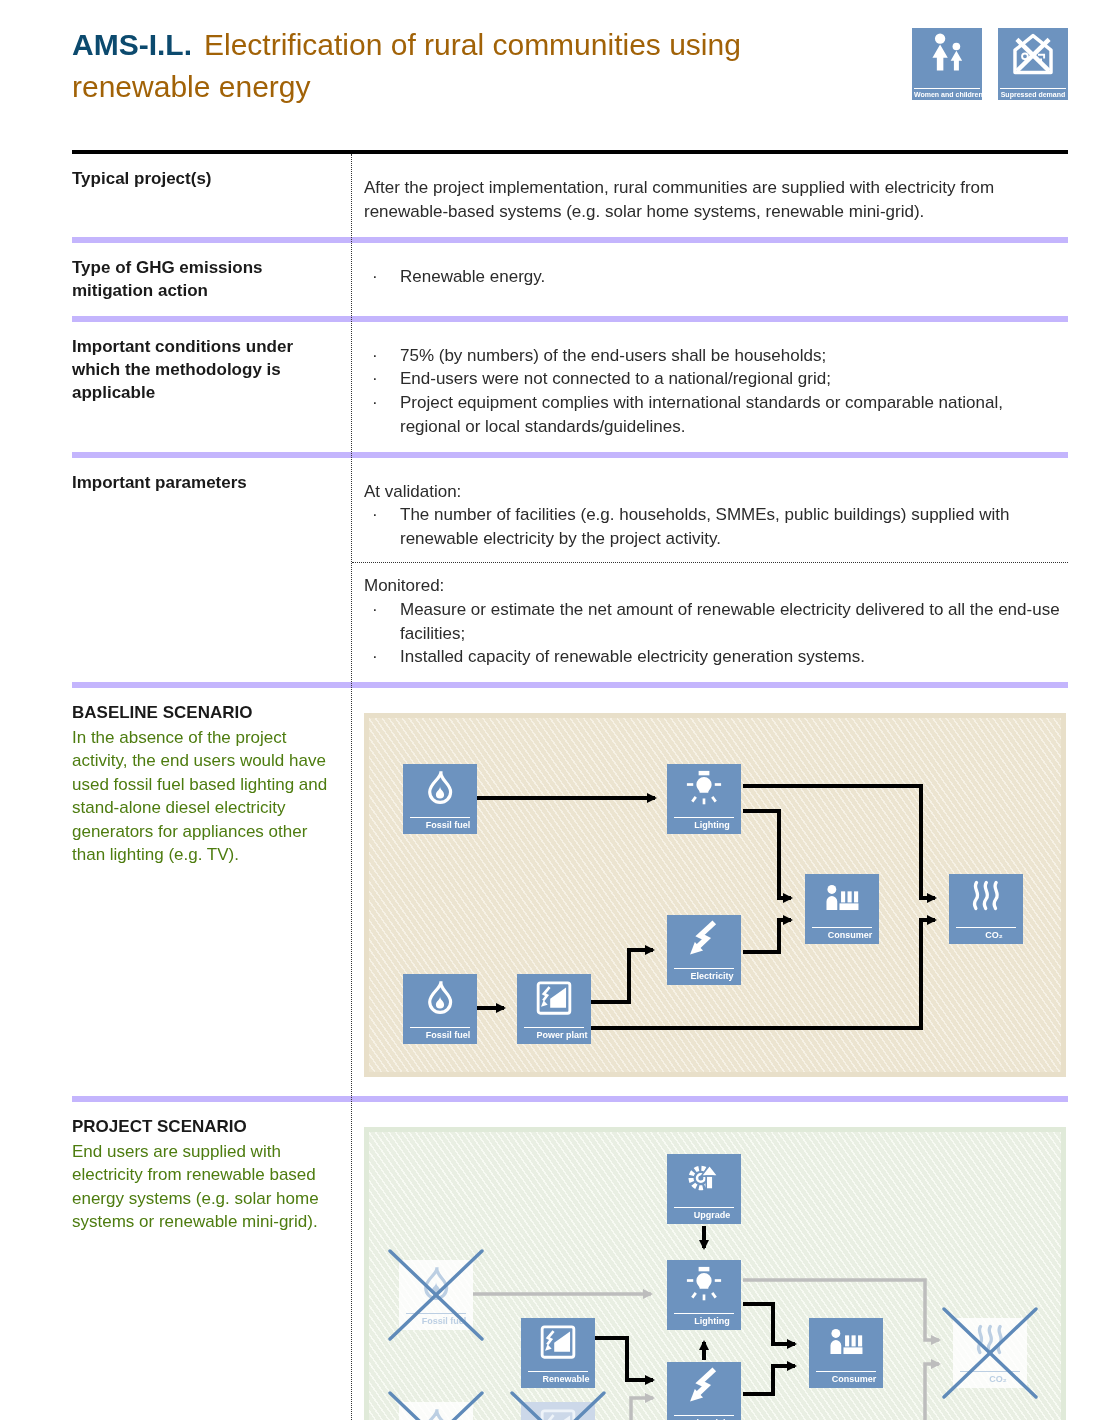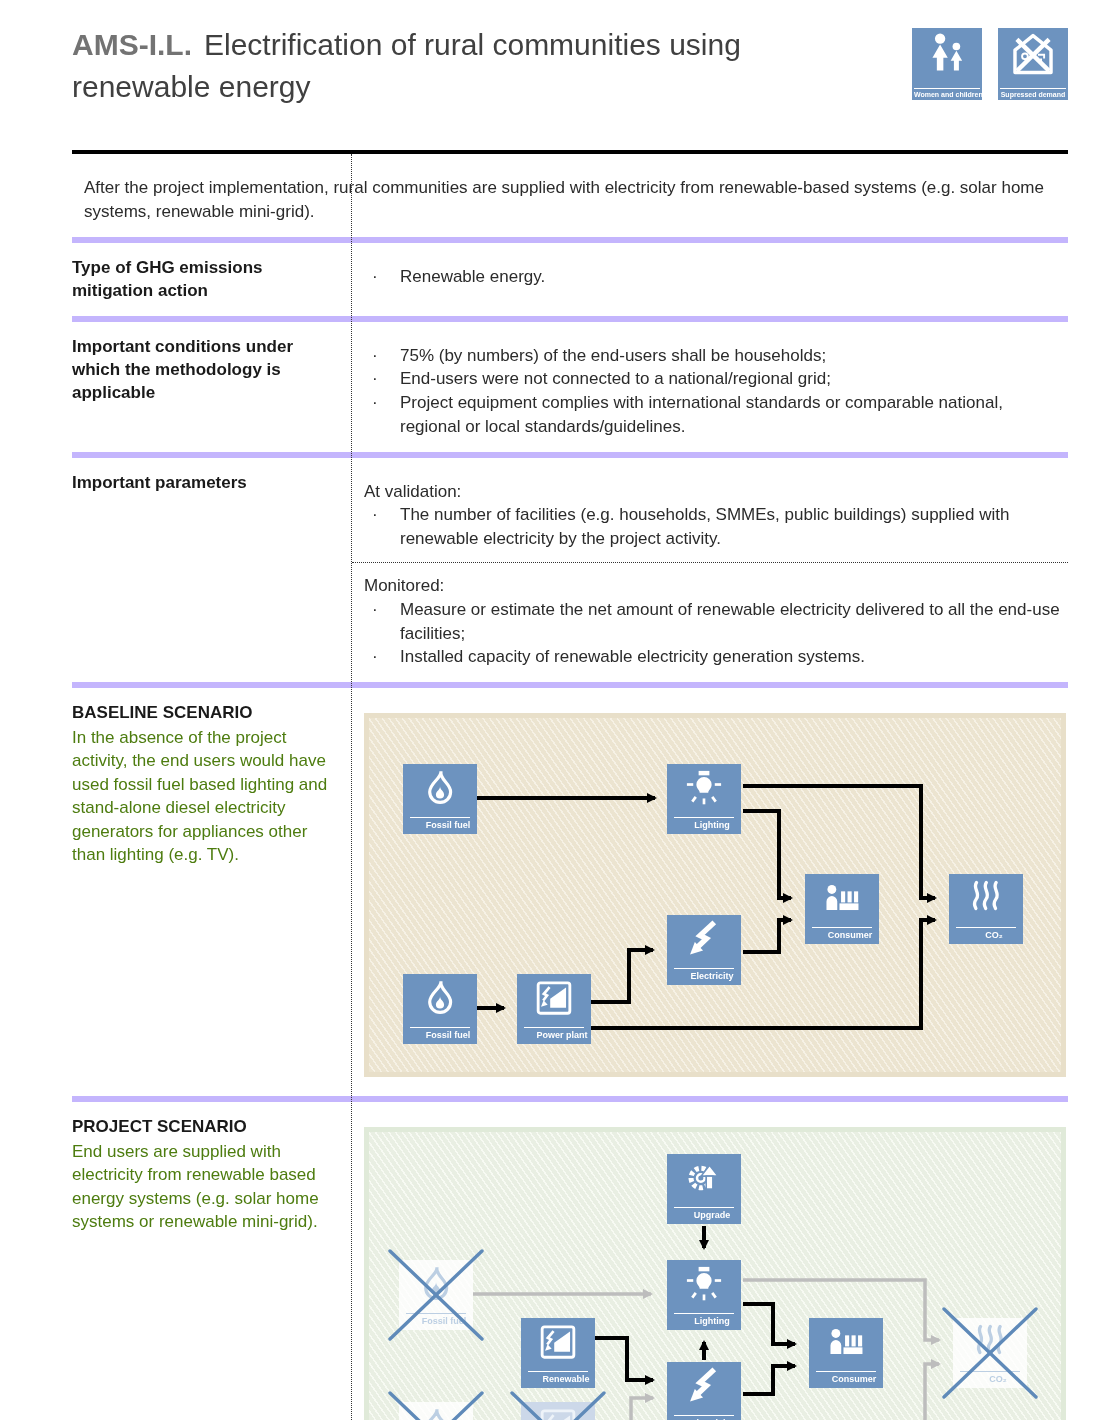--- a/index.html
+++ b/index.html
@@ -5,22 +5,22 @@
   * { margin:0; padding:0; box-sizing:border-box; }
   html,body { background:#fff; }
   .page {
     position:relative; width:1104px; height:1420px; background:#fff;
     font-family:"Liberation Sans","DejaVu Sans",sans-serif; color:#222;
     overflow:hidden;
   }
   
   .hdr { position:absolute; top:24px; left:72px; width:760px; }
   .hdr h1 { font-size:30px; line-height:42px; font-weight:400; letter-spacing:0; }
-  .hdr .code { color:#737373; font-weight:700; margin-right:12px; }
-  .hdr .ttl  { color:#404040; font-weight:400; }
+  .hdr .code { color:#0c4a6e; font-weight:700; margin-right:12px; }
+  .hdr .ttl  { color:#a16207; font-weight:400; }
   .badges { position:absolute; top:28px; left:912px; display:flex; gap:16px; }
   .badge { width:70px; height:72px; background:#6d93bf; position:relative; flex:0 0 auto; }
   .badge svg { position:absolute; top:3px; left:50%; transform:translateX(-50%); width:46px; height:46px; }
   .badge .blbl { position:absolute; bottom:2px; left:2px; right:2px; text-align:center;
     color:#fff; font-size:7px; font-weight:700; border-top:1px solid #fff; padding-top:2px; white-space:nowrap; }
   
   .tbl { position:absolute; top:150px; left:72px; width:996px; border-top:4px solid #000; }
   .tbl .vdiv { position:absolute; left:279px; top:0; bottom:0; border-left:1px dotted #333; z-index:5; }
   .row { display:flex; border-top:6px solid #c4b5fd; }
   .row.first { border-top:none; }
@@ -134,20 +134,21 @@
           <use href="#sym-house-x"></use>
         </svg>
       <div class="blbl">Supressed demand</div>
     </div>
   </div>
 
   <div class="tbl">
     <div class="vdiv"></div>
 
     <div class="row first">
+      <div class="cl">Typical project(s)</div>
       <div class="cr">
         <p>After the project implementation, rural communities are supplied with electricity from renewable-based systems (e.g. solar home systems, renewable mini-grid).</p>
       </div>
     </div>
 
     <div class="row">
       <div class="cl">Type of GHG emissions mitigation action</div>
       <div class="cr">
         <div class="b">
             <span class="dot">·</span>

